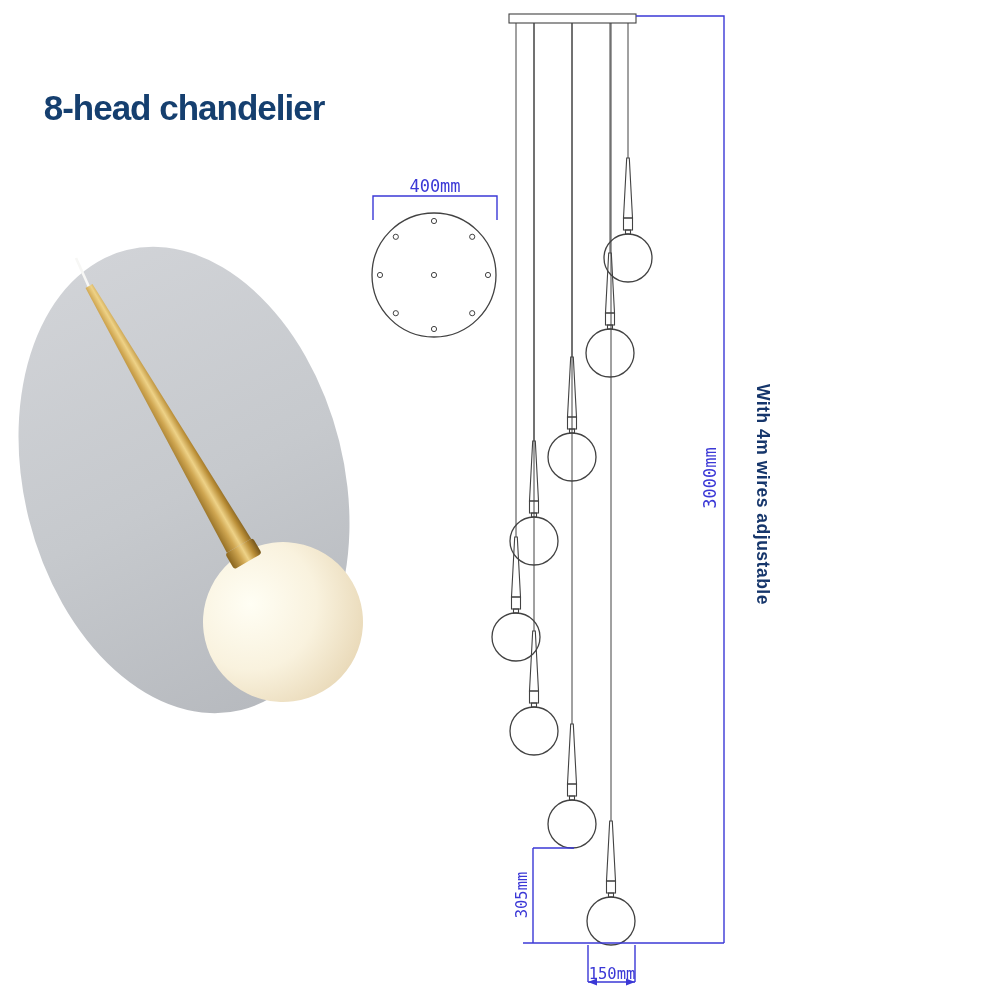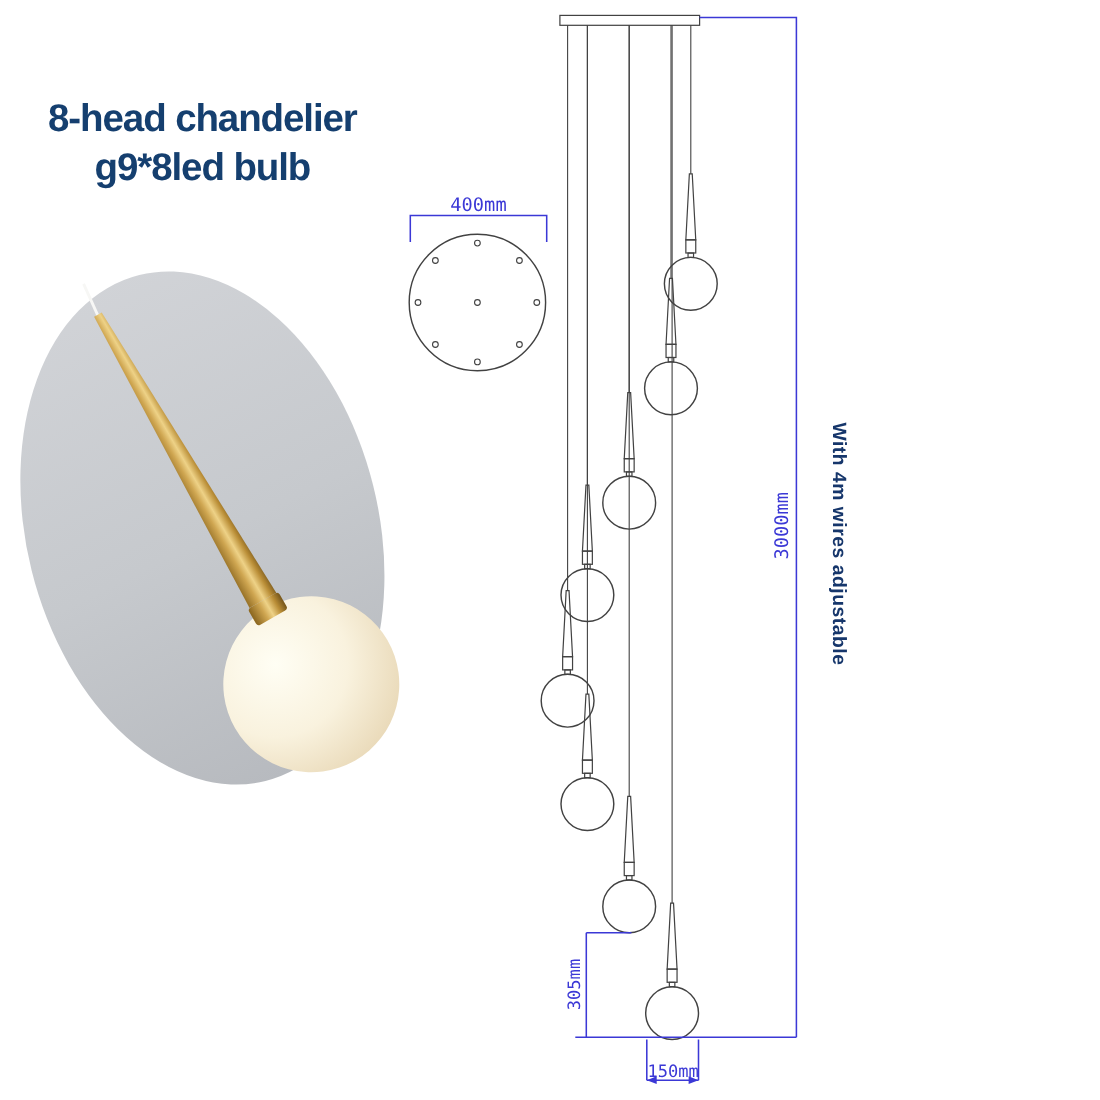--- a/index.html
+++ b/index.html
@@ -32,21 +32,20 @@
   .dimtxt.small{font-size:15.5px;}
   .arrow{fill:var(--dimension-blue,#3b38d6);stroke:none;}
 </style>
 </head>
 <body>
 
 <div id="canvas">
 
   <div id="title">
     <div>8-head chandelier</div>
-    <div>g9*8led bulb</div>
   </div>
 
   <div id="photo">
     <div id="backdrop"></div>
     <svg width="370" height="530" viewBox="0 0 370 530">
       <defs>
         <linearGradient id="goldGrad" gradientUnits="userSpaceOnUse" x1="-15" y1="0" x2="15" y2="0">
           <stop offset="0" style="stop-color:var(--gold-dark,#8f6a22)"></stop>
           <stop offset="0.35" style="stop-color:var(--gold,#cfa651)"></stop>
           <stop offset="0.55" stop-color="#eed287"></stop>

